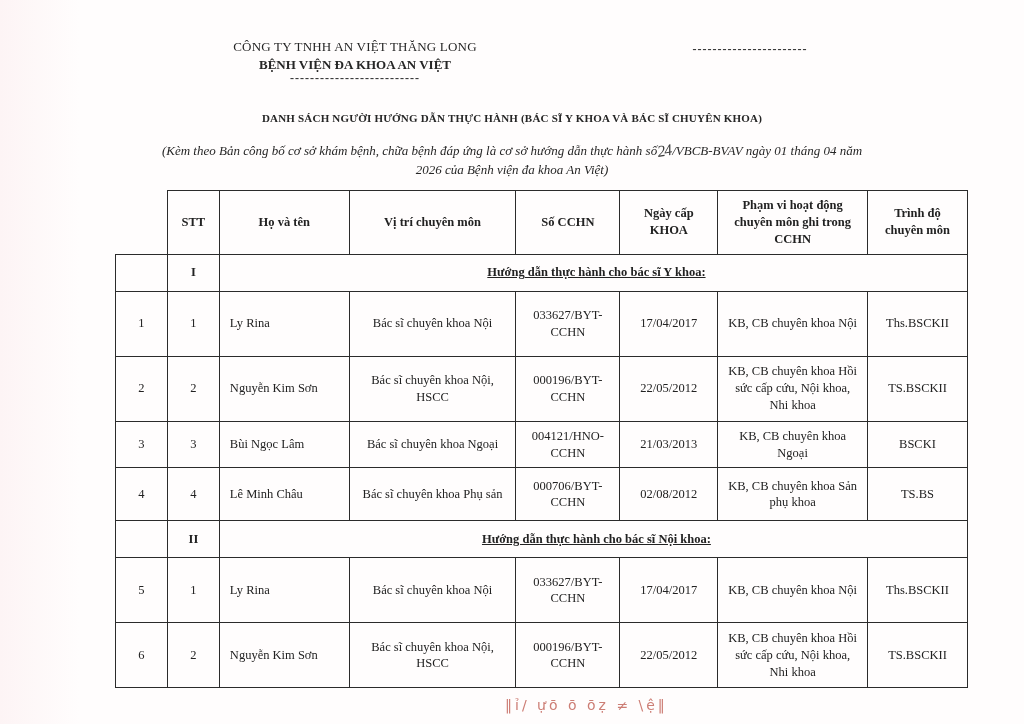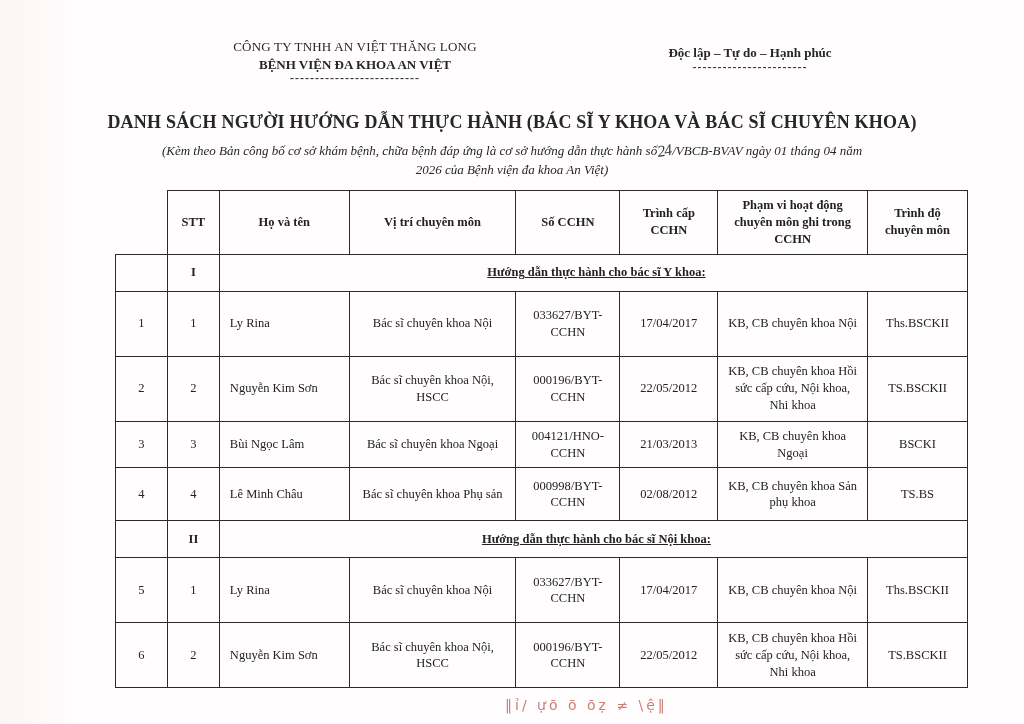--- a/index.html
+++ b/index.html
@@ -25,21 +25,21 @@
     text-align:center;line-height:1.35;font-size:13px;
   }
   .hdr-line1-left{font-weight:normal;letter-spacing:.2px;}
   .hdr-line2-left{font-weight:bold;}
   .hdr-line1-right{font-weight:bold;}
   .hdr-line2-right{font-weight:bold;}
   .divider-dashes{font-weight:bold;letter-spacing:1px;line-height:.9;font-size:12px;color:#333;}
   
   .doc-title{
     position:absolute;top:112px;left:92px;width:840px;
-    text-align:center;font-weight:bold;font-size:18px;letter-spacing:.2px;
+    text-align:center;font-weight:bold;font-size:11px;letter-spacing:.2px;
   }
   .doc-subtitle{
     position:absolute;top:138px;left:80px;width:864px;
     text-align:center;font-style:italic;font-size:13px;line-height:1.45;
   }
   .hand-num{
     display:inline-block;
     font-size:16px;
     transform:rotate(-10deg) translateY(1px);
     font-style:italic;
@@ -86,21 +86,20 @@
 
 <div class="page">
 
   <div class="hdr-left">
     <div class="hdr-line1-left">CÔNG TY TNHH AN VIỆT THĂNG LONG</div>
     <div class="hdr-line2-left">BỆNH VIỆN ĐA KHOA AN VIỆT</div>
     <div class="divider-dashes">--------------------------</div>
   </div>
 
   <div class="hdr-right">
-    <div class="hdr-line2-right">Độc lập – Tự do – Hạnh phúc</div>
     <div class="divider-dashes">-----------------------</div>
   </div>
 
   <div class="doc-title">DANH SÁCH NGƯỜI HƯỚNG DẪN THỰC HÀNH (BÁC SĨ Y KHOA VÀ BÁC SĨ CHUYÊN KHOA)</div>
 
   <div class="doc-subtitle">
     <span>(Kèm theo Bản công bố cơ sở khám bệnh, chữa bệnh đáp ứng là cơ sở hướng dẫn thực hành số</span><span class="hand-num">24</span><span>/VBCB-BVAV ngày 01 tháng 04 năm</span>
     <div>2026 của Bệnh viện đa khoa An Việt)</div>
   </div>
 
@@ -115,21 +114,21 @@
         <col style="width:150px">
         <col style="width:100px">
     </colgroup>
     <tbody id="table-body">
         <tr class="hdr">
           <td class="no-top"></td>
           <td>STT</td>
           <td>Họ và tên</td>
           <td>Vị trí chuyên môn</td>
           <td>Số CCHN</td>
-          <td>Trình cấp CCHN</td>
+          <td>Ngày cấp KHOA</td>
           <td>Phạm vi hoạt động chuyên môn ghi trong CCHN</td>
           <td>Trình độ chuyên môn</td>
         </tr>
         <tr class="section">
           <td></td>
           <td class="sec-stt">I</td>
           <td class="sec-label" colspan="6">Hướng dẫn thực hành cho bác sĩ Y khoa:</td>
         </tr>
         <tr class="r-tall">
           <td>1</td>
@@ -159,21 +158,21 @@
           <td>004121/HNO-CCHN</td>
           <td>21/03/2013</td>
           <td>KB, CB chuyên khoa Ngoại</td>
           <td>BSCKI</td>
         </tr>
         <tr class="r-mid">
           <td>4</td>
           <td>4</td>
           <td class="cell-name">Lê Minh Châu</td>
           <td>Bác sĩ chuyên khoa Phụ sản</td>
-          <td>000998/BYT-CCHN</td>
+          <td>000706/BYT-CCHN</td>
           <td>02/08/2012</td>
           <td>KB, CB chuyên khoa Sản phụ khoa</td>
           <td>TS.BS</td>
         </tr>
         <tr class="section">
           <td></td>
           <td class="sec-stt">II</td>
           <td class="sec-label" colspan="6">Hướng dẫn thực hành cho bác sĩ Nội khoa:</td>
         </tr>
         <tr class="r-tall">

